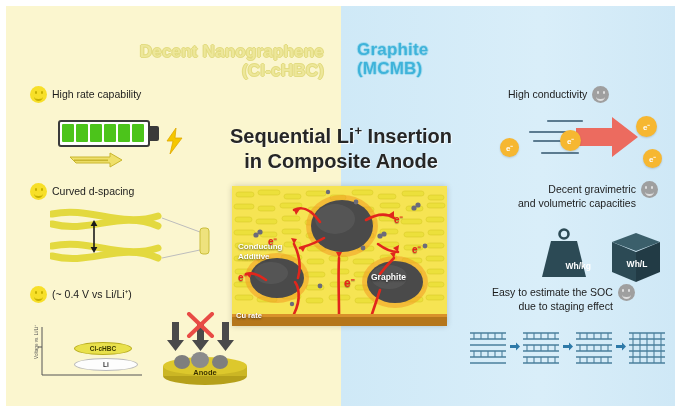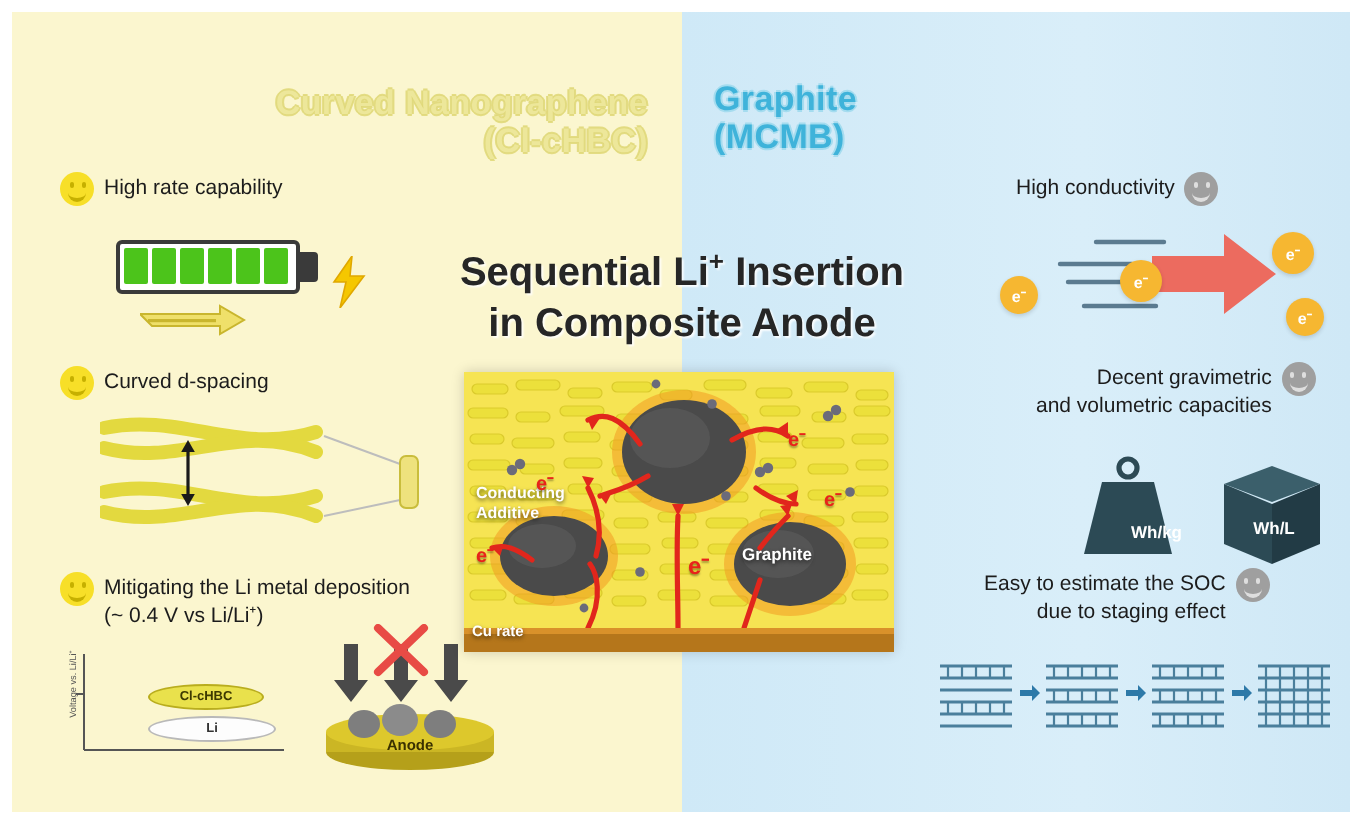--- a/index.html
+++ b/index.html
@@ -99,21 +99,21 @@
 </style>
 </head>
 <body>
 
 <div id="abstract">
 
   <div class="panel" id="panel-left"></div>
   <div class="panel" id="panel-right"></div>
 
   <div class="heading" id="head-left">
-    <span class="head-sub">Curved Nanographene</span>
+    <span class="head-sub">Decent Nanographene</span>
     <span class="head-sub">(Cl-cHBC)</span>
   </div>
 
   <div class="heading" id="head-right">
     <span class="head-sub">Graphite</span>
     <span class="head-sub">(MCMB)</span>
   </div>
 
   <div id="center-title">
     <div><span>Sequential Li</span><span class="sup">+</span><span> Insertion</span></div>
@@ -168,21 +168,20 @@
     <line x1="112" y1="16" x2="150" y2="30" stroke="#bdbdbd" stroke-width="1"></line>
     <line x1="112" y1="56" x2="150" y2="48" stroke="#bdbdbd" stroke-width="1"></line>
     <rect x="150" y="26" width="9" height="26" rx="3" fill="#eee27d" stroke="#c9bd3c" stroke-width="1"></rect>
   </svg>
 
   <div class="feature" style="left:30px;top:288px;">
     <div class="smiley yellow">
         <span class="mouth"></span>
       </div>
     <div>
-      <div class="txt">Mitigating the Li metal deposition</div>
       <div class="txt">(~ 0.4 V vs Li/Li⁺)</div>
     </div>
   </div>
 
   <div id="volt-chart">
     <svg width="125" height="62" viewBox="0 0 125 62" style="position:absolute;left:0;top:0;">
       <line x1="12" y1="2" x2="12" y2="50" stroke="#555" stroke-width="1"></line>
       <line x1="12" y1="50" x2="112" y2="50" stroke="#555" stroke-width="1"></line>
       <line x1="8" y1="22" x2="12" y2="22" stroke="#555" stroke-width="1"></line>
     </svg>

